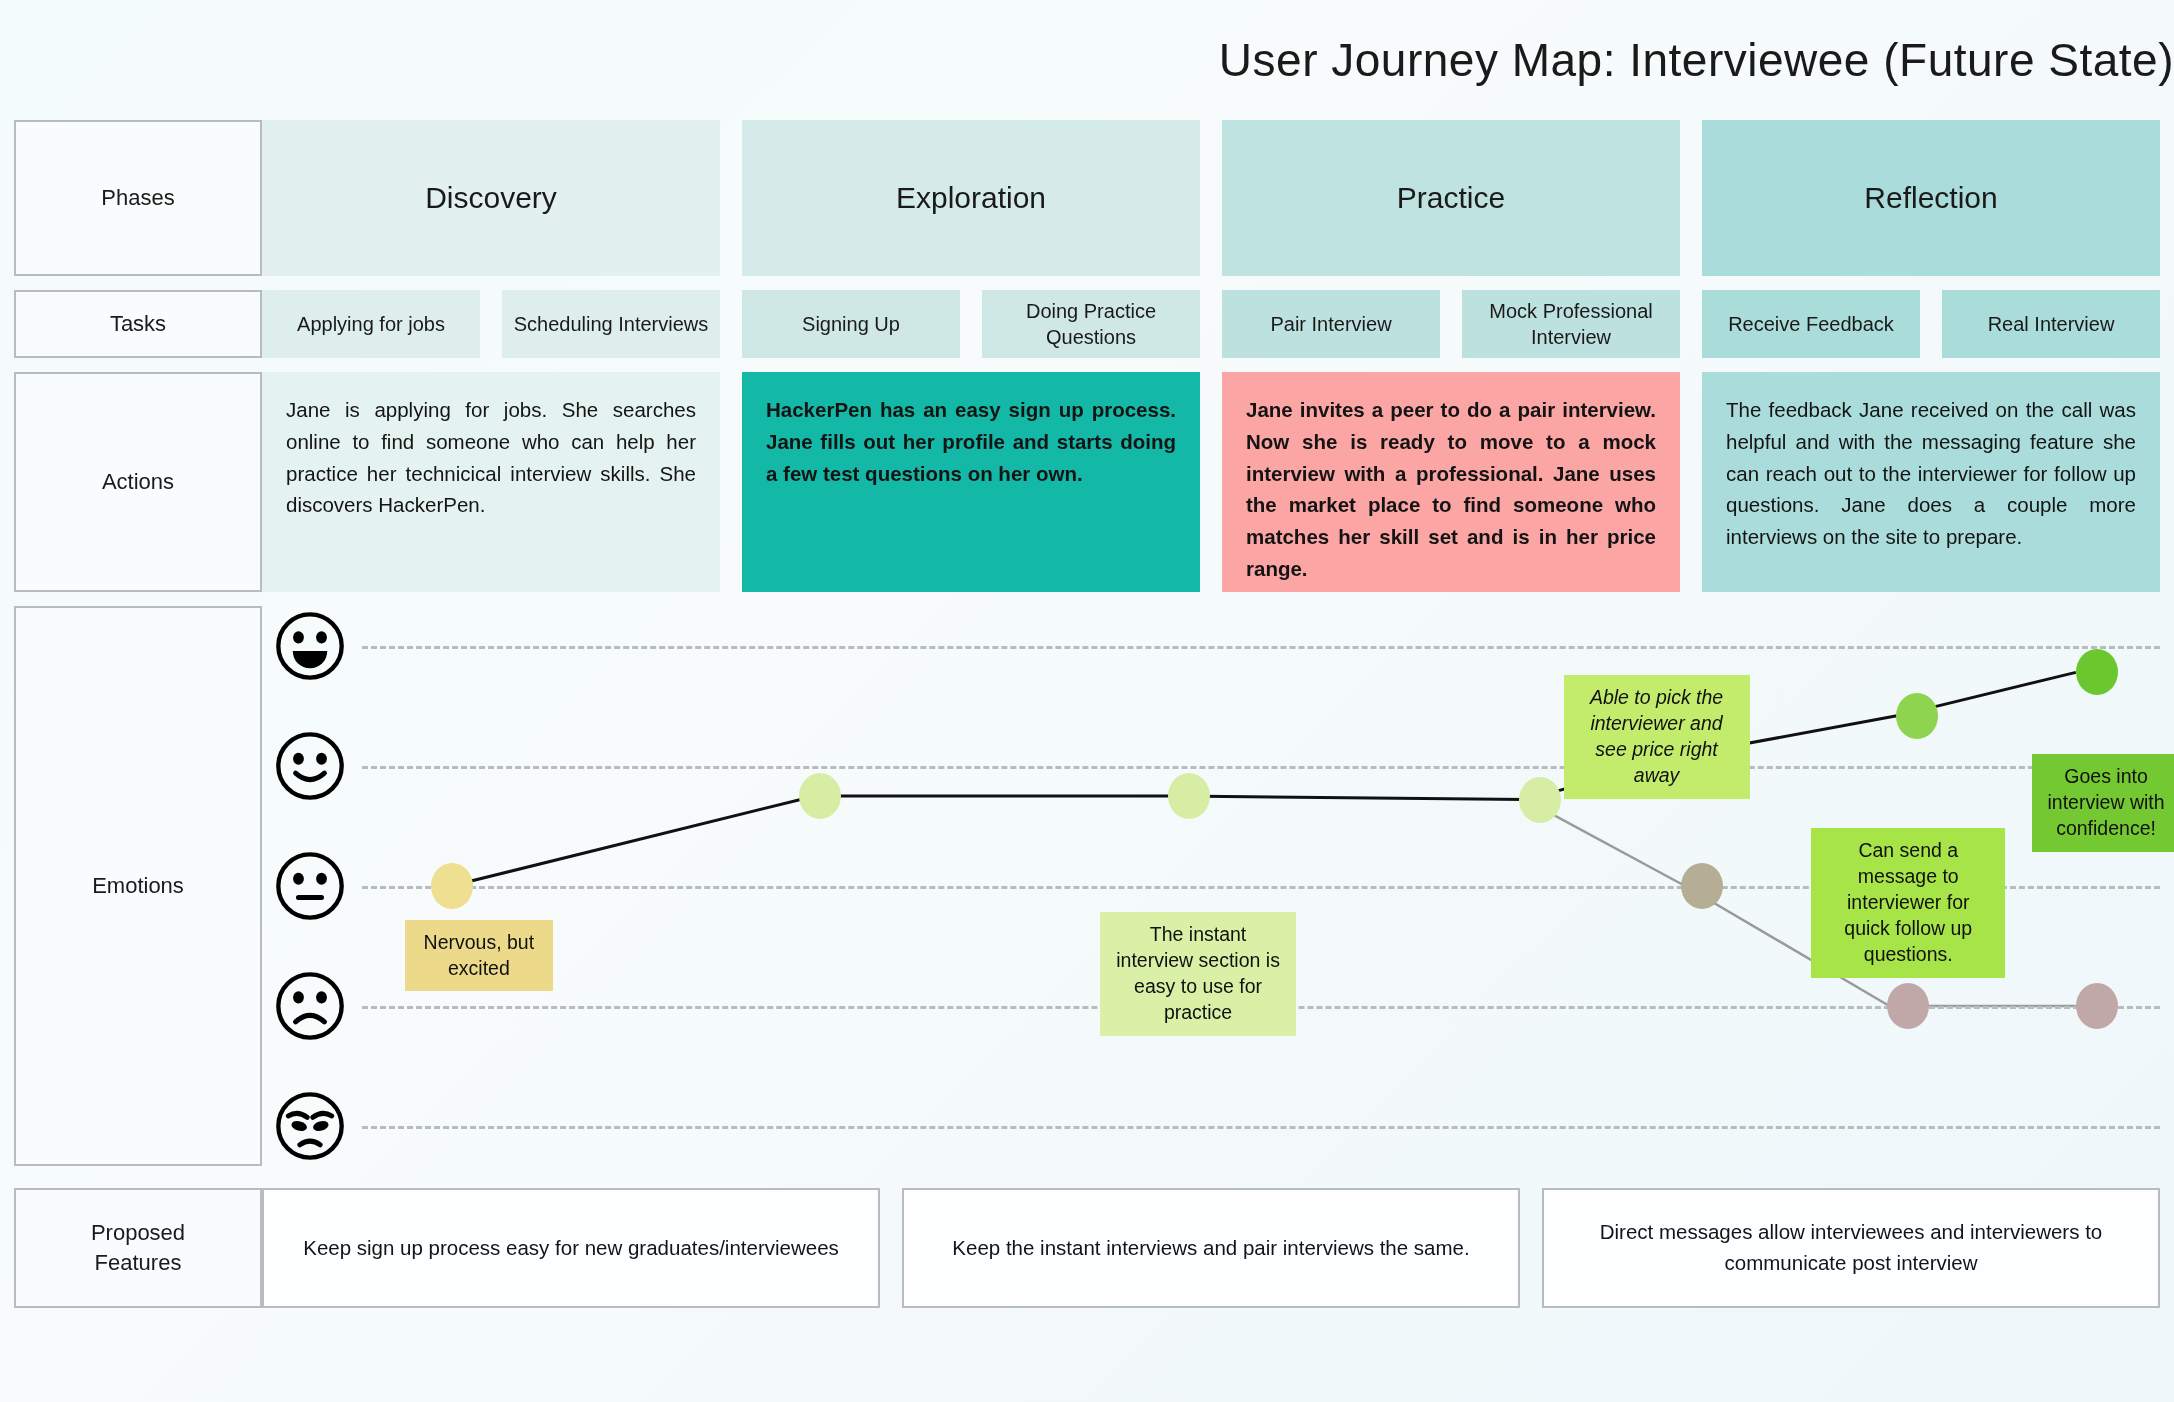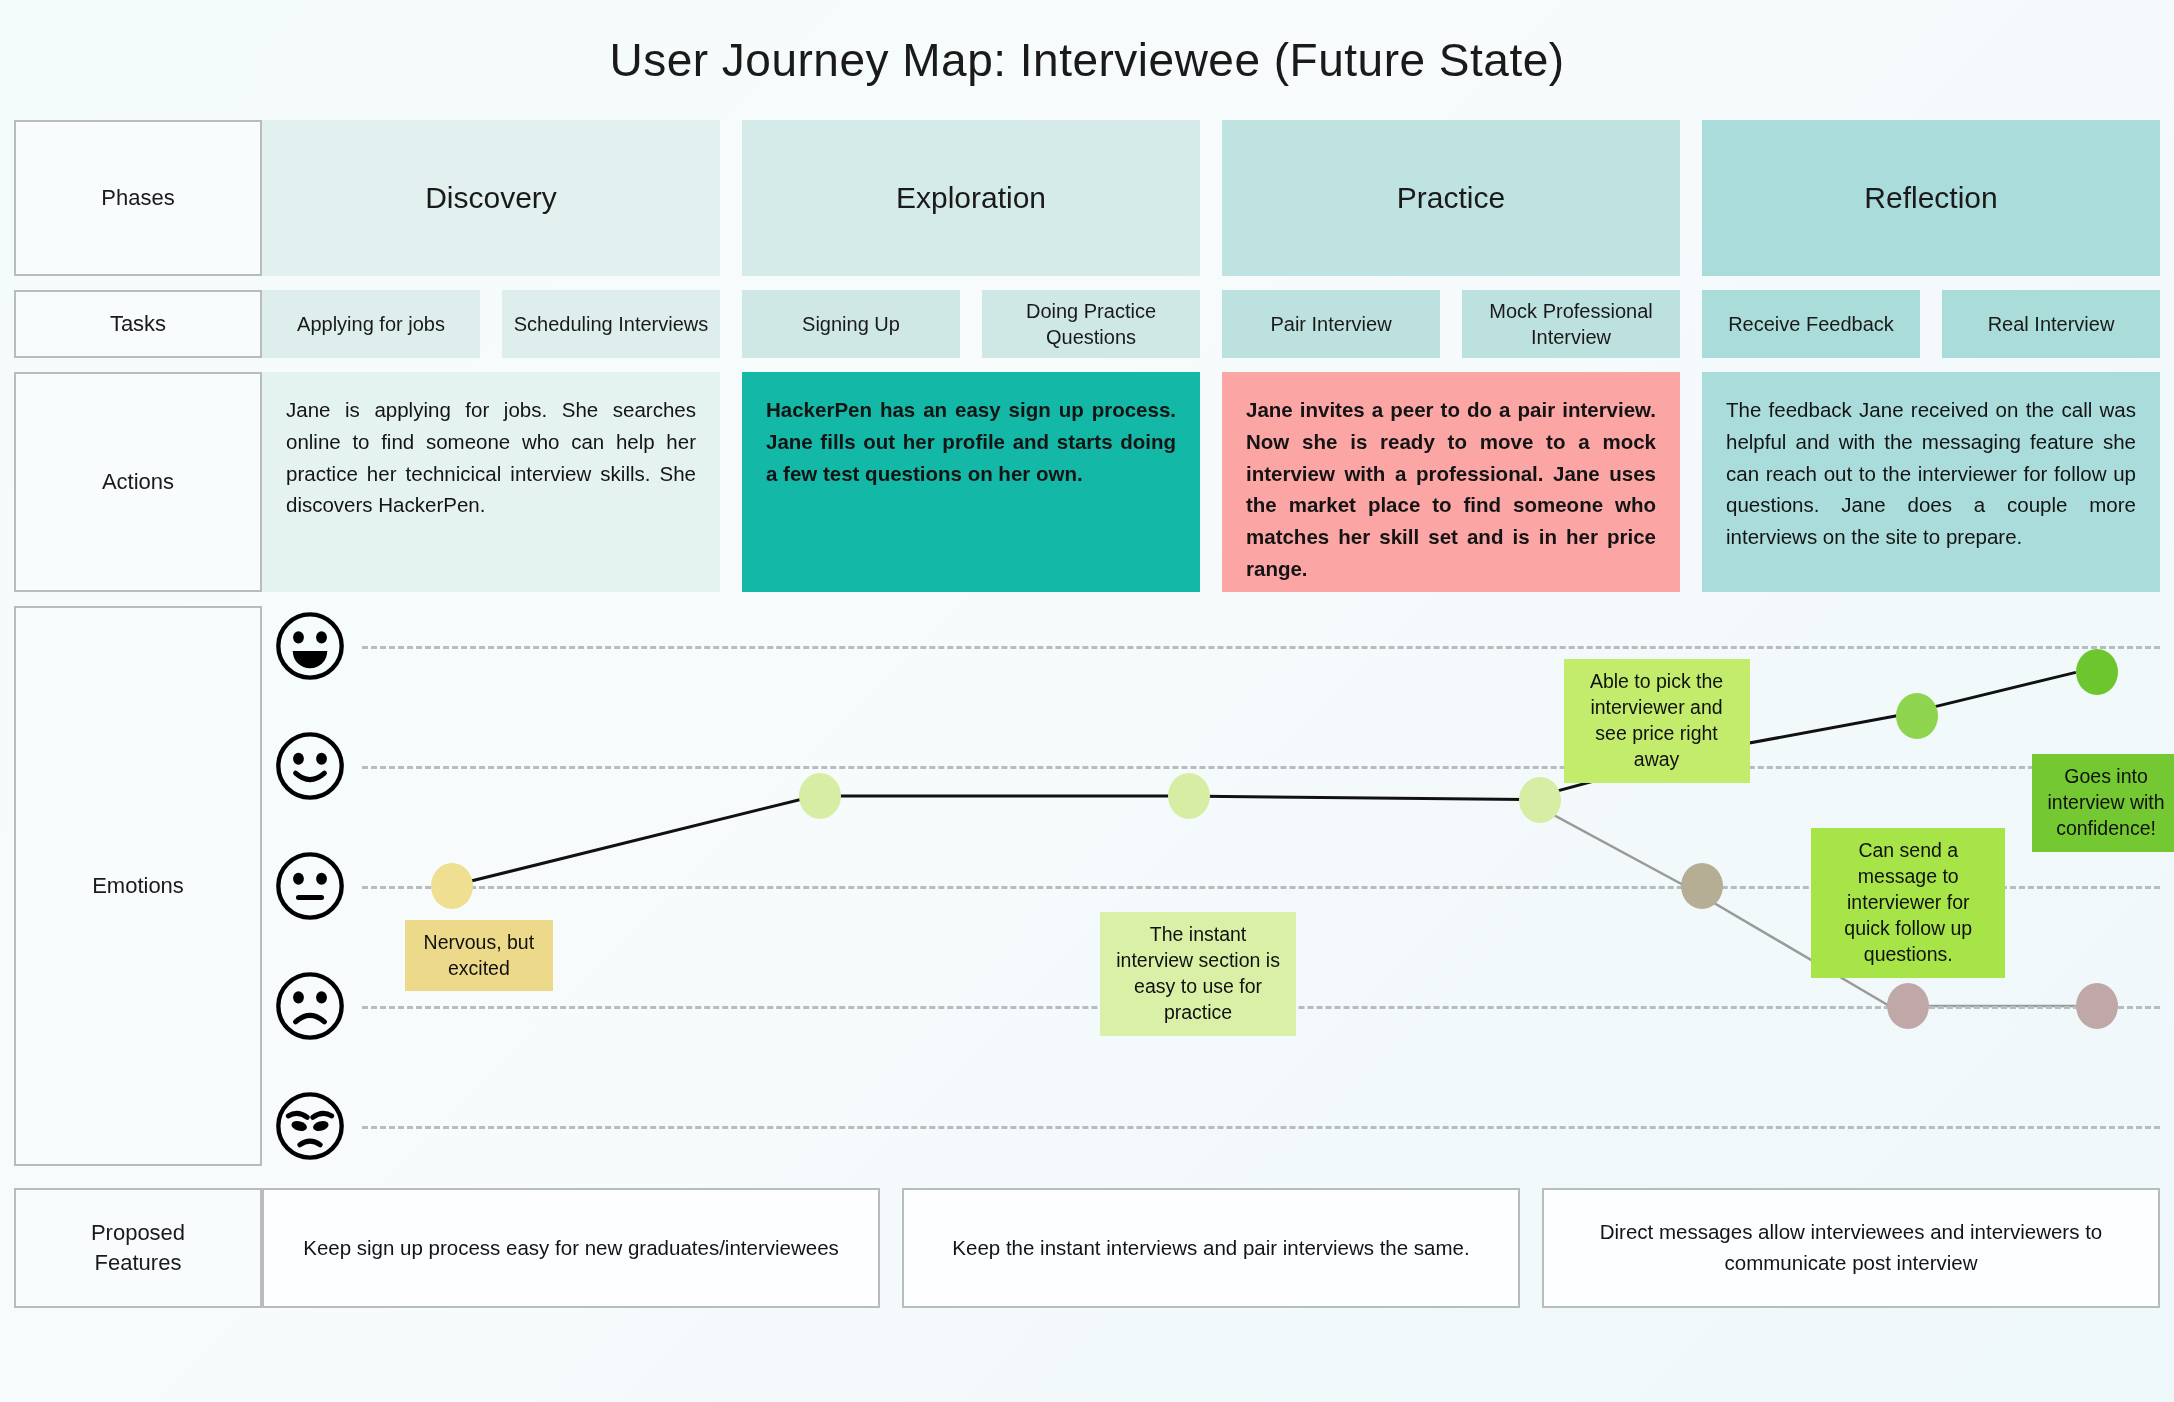--- a/index.html
+++ b/index.html
@@ -9,21 +9,21 @@
     width: 2174px;
     height: 1402px;
     background: linear-gradient(135deg, #f4fbfb 0%, #f7fbfc 40%, #eef7fa 100%);
     font-family: "Liberation Sans", sans-serif;
     overflow: hidden;
     position: relative;
   }
 
   
   .title {
-    text-align: center;
+    text-align: right;
     font-size: 46px;
     font-weight: 400;
     color: #1a1a1a;
     letter-spacing: 0.5px;
     padding-top: 30px;
     height: 120px;
     line-height: 60px;
   }
 
   
@@ -271,21 +271,21 @@
         <div class="node" title="Signing Up" style="left: 46%; top: 190px; background: rgb(215, 237, 164);"></div>
         <div class="node" title="Doing Practice Questions" style="left: 65.5%; top: 193.6px; background: rgb(215, 237, 164);"></div>
         <div class="node" title="Pair Interview" style="left: 75.5%; top: 145.6px; background: rgb(171, 224, 100);"></div>
         <div class="node" title="Mock Professional Interview" style="left: 86.5%; top: 109.6px; background: rgb(142, 212, 78);"></div>
         <div class="node" title="Receive Feedback" style="left: 96.5%; top: 66.4px; background: rgb(108, 198, 45);"></div>
         <div class="node" title="Pair Interview" style="left: 74.5%; top: 280px; background: rgb(181, 174, 148);"></div>
         <div class="node" title="Mock Professional Interview" style="left: 86%; top: 400px; background: rgb(192, 168, 168);"></div>
         <div class="node" title="Receive Feedback" style="left: 96.5%; top: 400px; background: rgb(192, 168, 168);"></div>
         <div class="callout" style="left: 6.5%; top: 313.6px; width: 148px; background: rgb(236, 218, 138);">Nervous, but excited</div>
         <div class="callout" style="left: 46.5%; top: 306.4px; width: 196px; background: rgb(217, 240, 166);">The instant interview section is easy to use for practice</div>
-        <div class="callout" style="left: 72%; top: 53px; width: 186px; background: rgb(196, 236, 108);">Able to pick the interviewer and see price right away</div>
+        <div class="callout" style="left: 72%; top: 69px; width: 186px; background: rgb(196, 236, 108); font-style: italic;">Able to pick the interviewer and see price right away</div>
         <div class="callout" style="left: 86%; top: 222.4px; width: 194px; background: rgb(167, 228, 71);">Can send a message to interviewer for quick follow up questions.</div>
         <div class="callout" style="left: 97%; top: 148px; width: 148px; background: rgb(116, 200, 50);">Goes into interview with confidence!</div>
       </div>
   </div>
 </div>
 
 <div class="row features-row">
   <div class="label-cell">
     <span>
       <span>Proposed</span><br>

